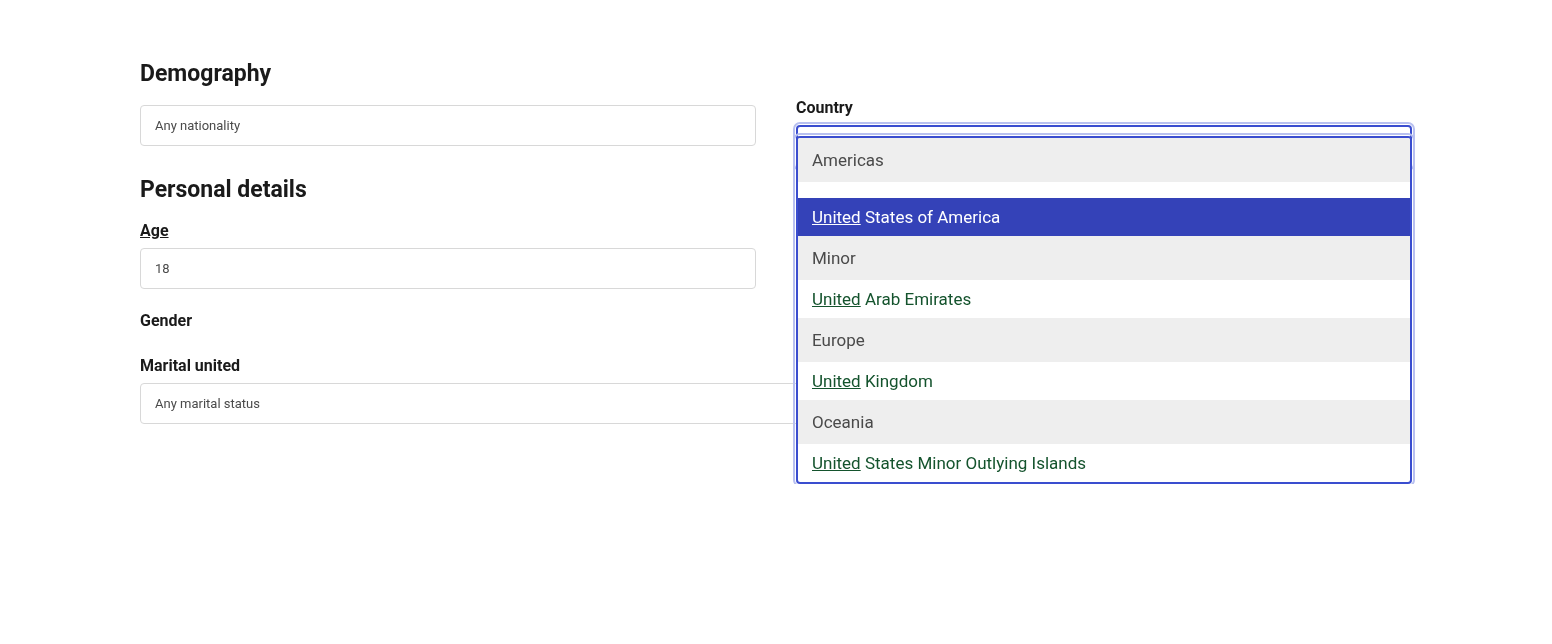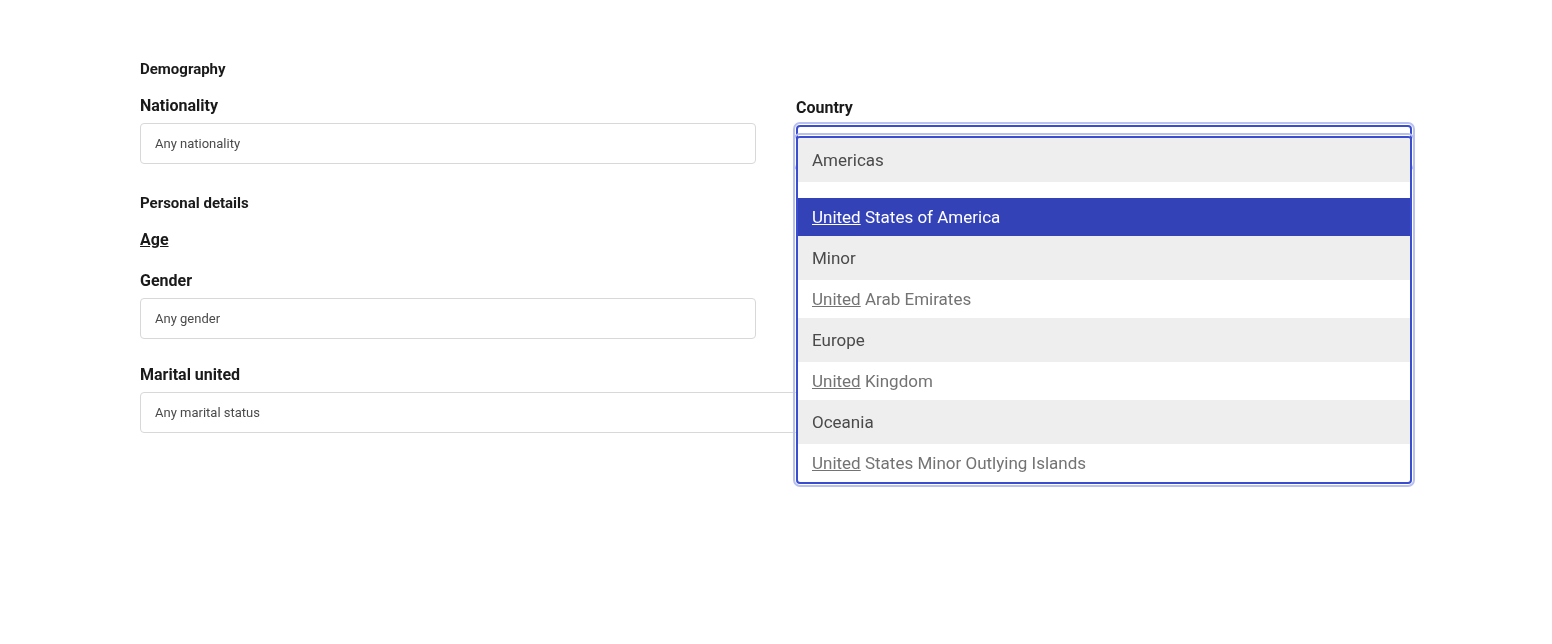--- a/index.html
+++ b/index.html
@@ -11,21 +11,21 @@
   width: 1552px;
 }
 .form-grid {
   display: grid;
   grid-template-columns: 1fr 1fr;
   column-gap: 40px;
   row-gap: 0;
   align-items: start;
 }
 .section-heading {
-  font-size: 15px;
+  font-size: 23px;
   font-weight: 700;
   margin-bottom: 18px;
   color: #1a1a1a;
 }
 .field {
   margin-bottom: 30px;
 }
 .field-label {
   font-size: 16px;
   font-weight: 700;
@@ -65,21 +65,21 @@
 }
 .dropdown-group {
   background: #eee;
   padding: 12px 14px;
   font-size: 17px;
   color: #4a4a4a;
 }
 .dropdown-option {
   padding: 9px 14px;
   font-size: 17px;
-  color: #737373;
+  color: #14532d;
   cursor: pointer;
 }
 .dropdown-option.highlighted {
   background: #3442b8;
   color: #fff;
   margin-top: 16px;
 }
 .match {
   text-decoration: underline;
 }
@@ -87,33 +87,32 @@
 </style>
 </head>
 <body>
 
 <div class="form-grid">
 
   <div class="left-col">
     <h2 class="section-heading">Demography</h2>
 
     <div class="field">
-      <label class="field-label">Nationality</label>
       <input class="field-control" value="Any nationality" style="">
     </div>
 
     <h2 class="section-heading">Personal details</h2>
 
     <div class="field" style="margin-bottom:22px;text-decoration:underline;">
       <label class="field-label">Age</label>
+      <input class="field-control" value="18" style="">
     </div>
 
     <div class="field" style="margin-bottom:26px;">
       <label class="field-label">Gender</label>
-      <input class="field-control" value="Any gender" style="">
     </div>
   </div>
 
   <div class="right-col">
     <div style="height:38px;"></div>
     <div class="field">
       <label class="field-label">Country</label>
       <input class="field-control focused" value="united" style="">
     </div>
 

